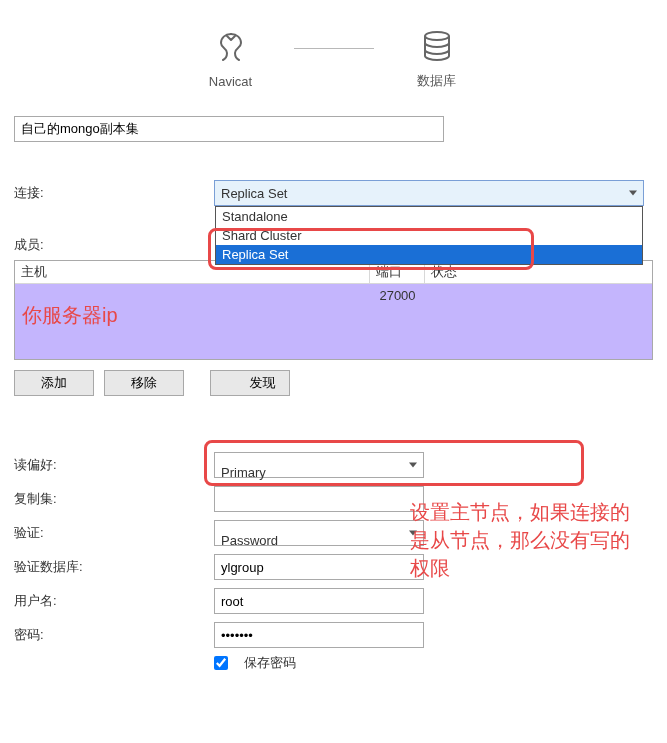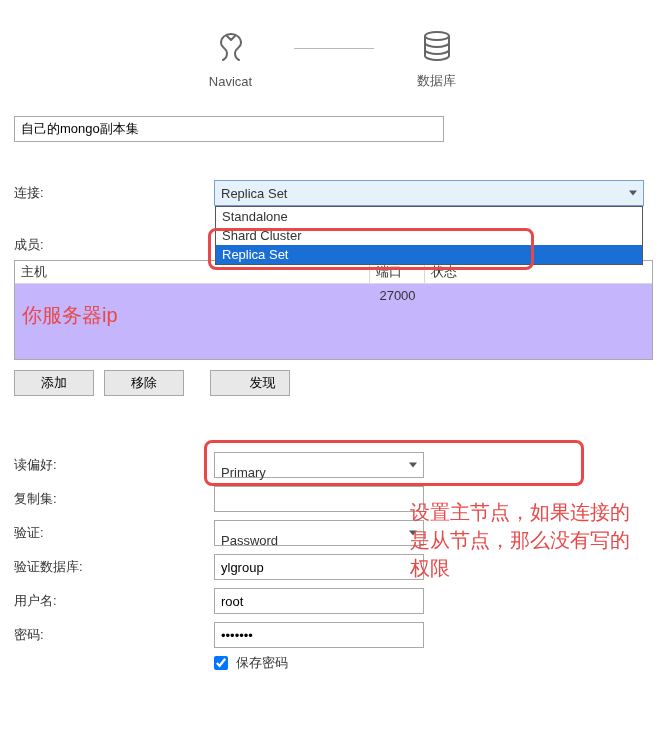--- a/index.html
+++ b/index.html
@@ -137,21 +137,21 @@
       background: #fff;
       display: flex;
       align-items: flex-start;
       padding: 12px 22px 0 6px;
       position: relative;
       font-size: 13px;
     }
     .check-row {
       display: flex;
       align-items: center;
-      gap: 8px;
+      gap: 16px;
       margin-top: 6px;
       margin-left: 200px;
     }
     .check-row input { width: 14px; height: 14px; }
     .annot-red {
       position: absolute;
       border: 3px solid #e84848;
       border-radius: 8px;
       pointer-events: none;
       z-index: 10;

